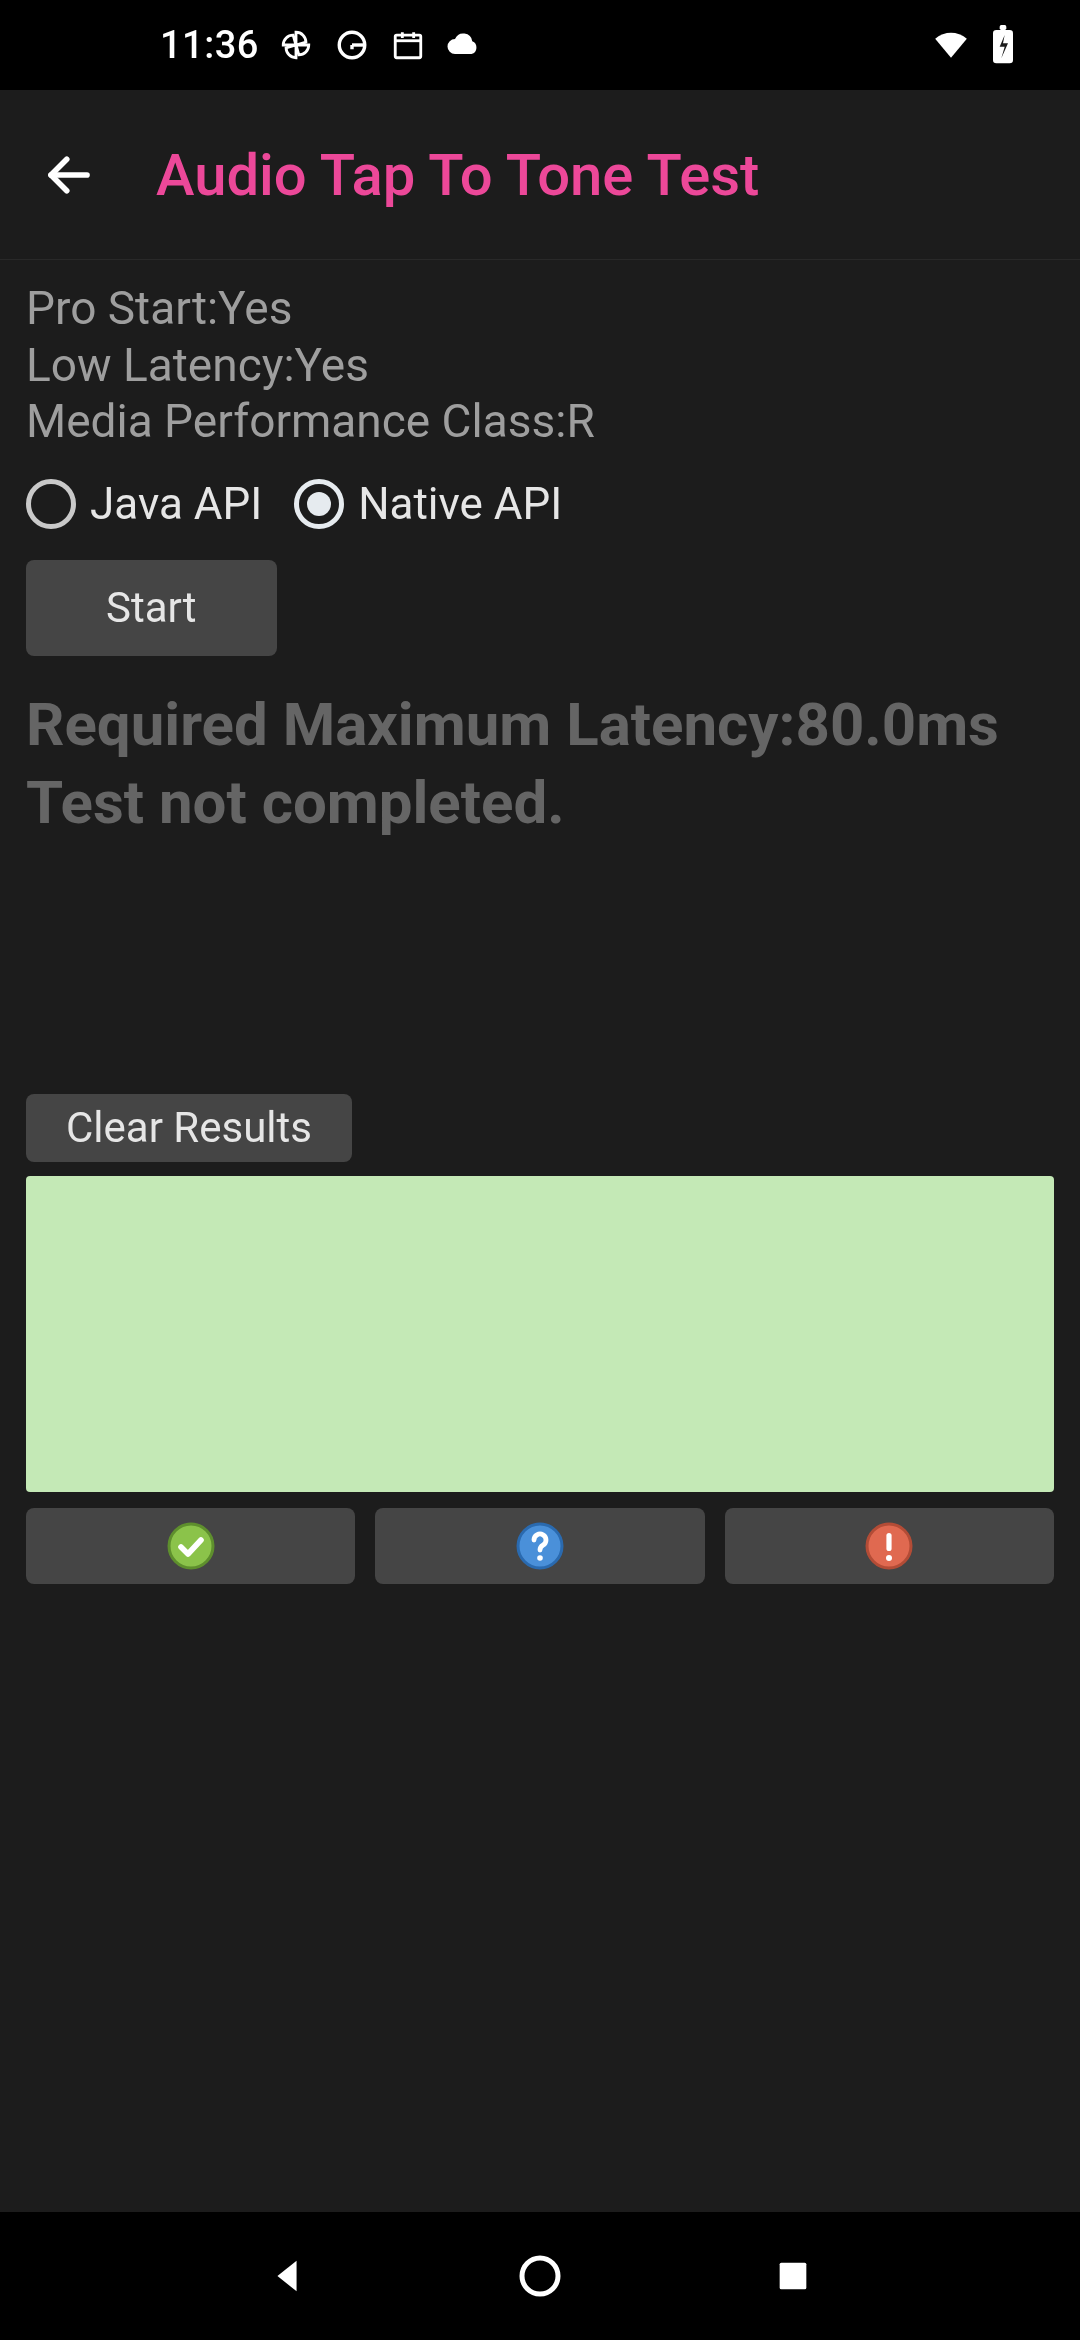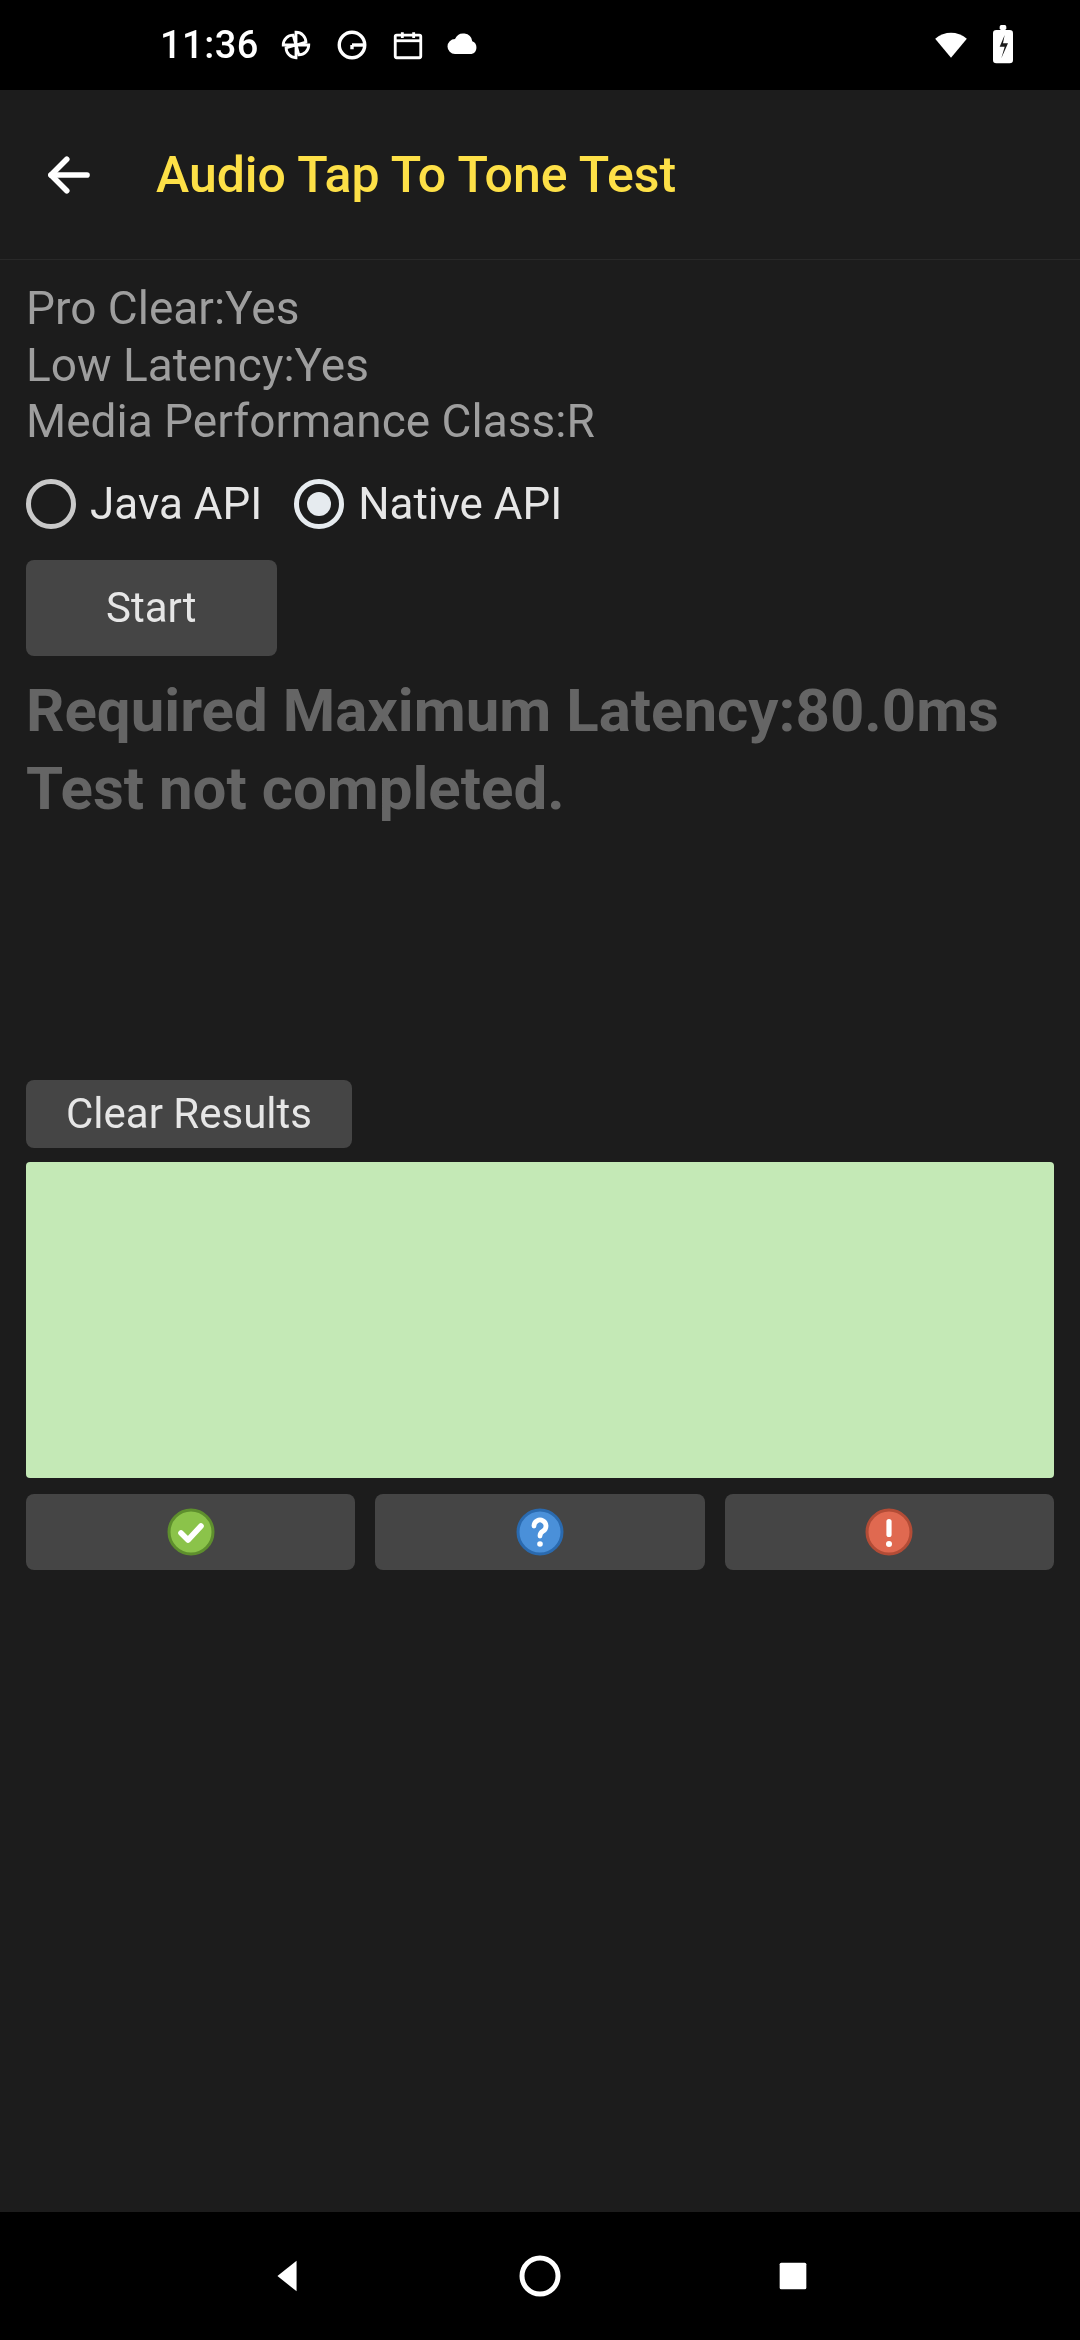--- a/index.html
+++ b/index.html
@@ -70,23 +70,23 @@
     .back-btn {
       width: 78px;
       height: 78px;
       border-radius: 50%;
       display: inline-flex;
       align-items: center;
       justify-content: center;
       color: #fff;
     }
     .app-title {
-      font-size: 50px;
+      font-size: 58px;
       font-weight: 500;
-      color: #fde047;
+      color: #ec4899;
     }
 
     
     .content {
       flex: 1;
       background: #1c1c1c;
       padding: 20px 26px 0 26px;
       position: relative;
     }
     .info-line {
@@ -146,21 +146,21 @@
       display: inline-flex;
       align-items: center;
       justify-content: center;
     }
     .btn.disabled {
       opacity: 0.45;
       color: #8a8a8a;
     }
 
     .status-block {
-      margin-top: 16px;
+      margin-top: 30px;
     }
     .status-big {
       font-size: 60px;
       font-weight: 700;
       color: #656565;
       line-height: 1.3;
     }
 
     .clear-btn-wrap {
       margin-top: 252px;
@@ -277,21 +277,21 @@
     <span class="back-btn">
       <svg viewBox="0 0 24 24" width="54" height="54" fill="none" stroke="#fff" stroke-width="2.5" stroke-linecap="round" stroke-linejoin="round">
         <path d="M20 12 H4"></path>
         <path d="M11 5 L4 12 L11 19"></path>
       </svg>
     </span>
     <div class="app-title">Audio Tap To Tone Test</div>
   </div>
 
   <div class="content">
-    <div class="info-line">Pro Clear:Yes</div>
+    <div class="info-line">Pro Start:Yes</div>
     <div class="info-line">Low Latency:Yes</div>
     <div class="info-line">Media Performance Class:R</div>
 
     <div class="radio-row">
       <div class="radio-item">
         <span class="radio-outer"></span>
         <span class="radio-label">Java API</span>
       </div>
       <div class="radio-item">
         <span class="radio-outer checked">

